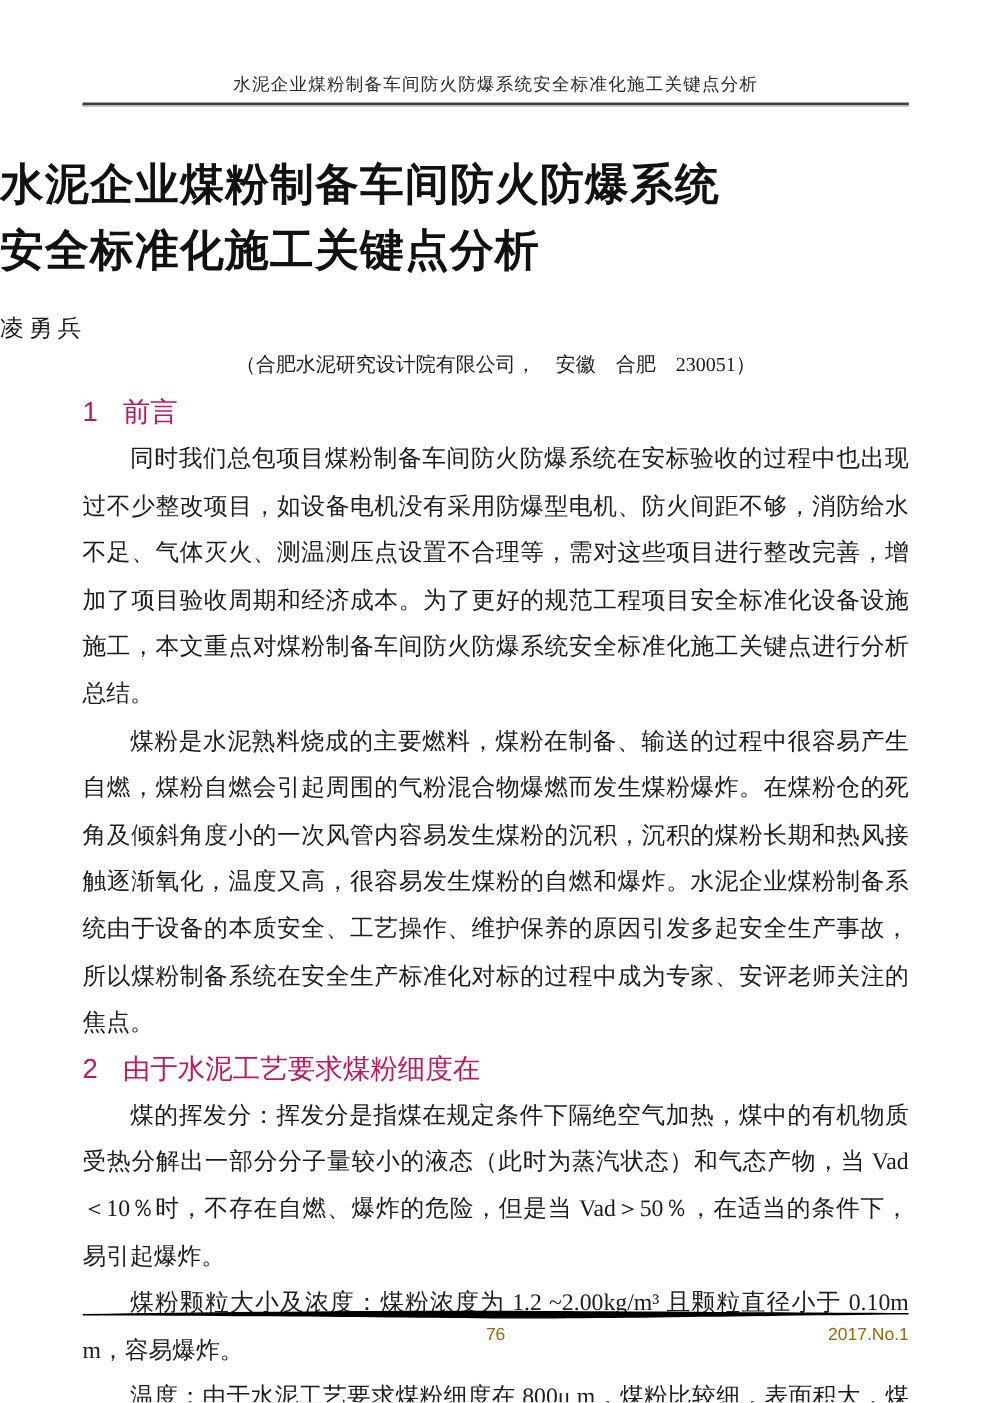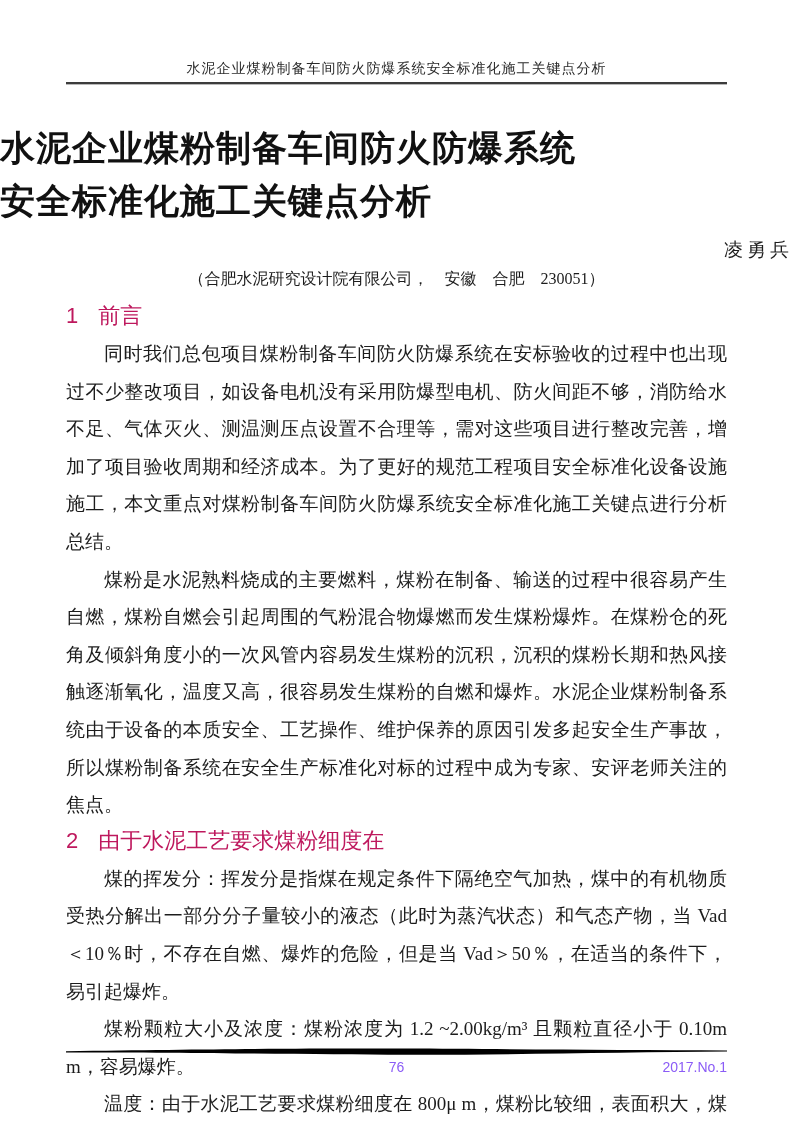--- a/index.html
+++ b/index.html
@@ -34,24 +34,24 @@
   .article-title {
     margin-top: 36px;
     font-family: "Liberation Sans", sans-serif;
     font-weight: 700;
     font-size: 35px;
     line-height: 53px;
     letter-spacing: 1px;
     color: #111;
   }
   .author {
-    margin-top: 10px;
+    margin-top: 24px;
     font-size: 19px;
     line-height: 26px;
-    text-align: right;
+    text-align: left;
     letter-spacing: 4px;
   }
   .affiliation {
     margin-top: 2px;
     font-size: 16px;
     line-height: 28px;
     text-align: center;
   }
   .content {
     margin: 0 66px;
@@ -87,21 +87,21 @@
     display: block;
     width: 100%;
     height: 9px;
   }
   .footer-row {
     position: relative;
     margin-top: 1px;
     font-family: "Liberation Sans", sans-serif;
     font-size: 14px;
     line-height: 18px;
-    color: #8b5cf6;
+    color: #a16207;
     text-align: center;
   }
   .issue-no {
     position: absolute;
     right: 0;
     top: 0;
   }
 </style>
 </head>
 <body>

